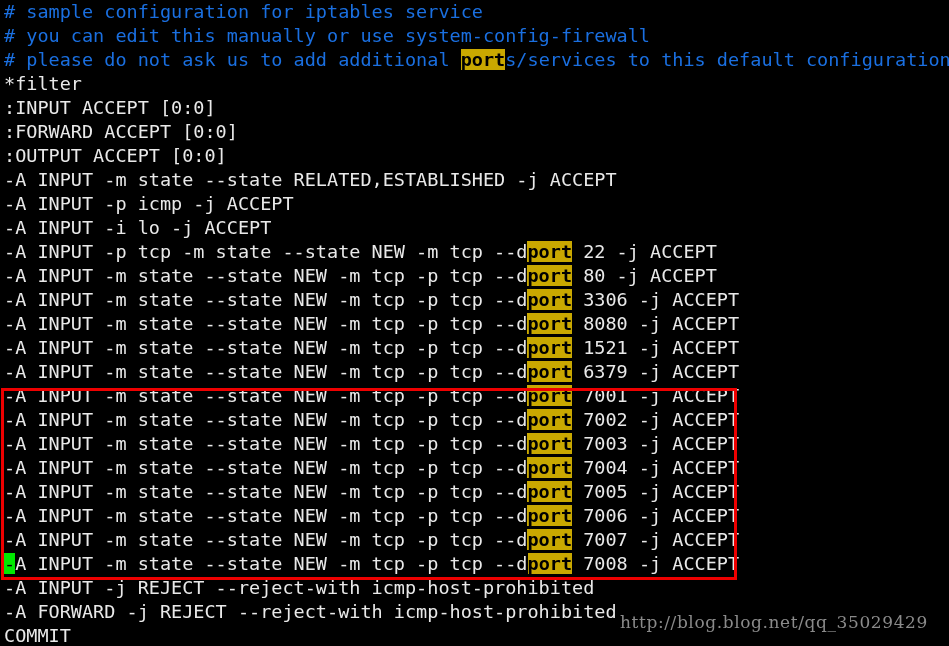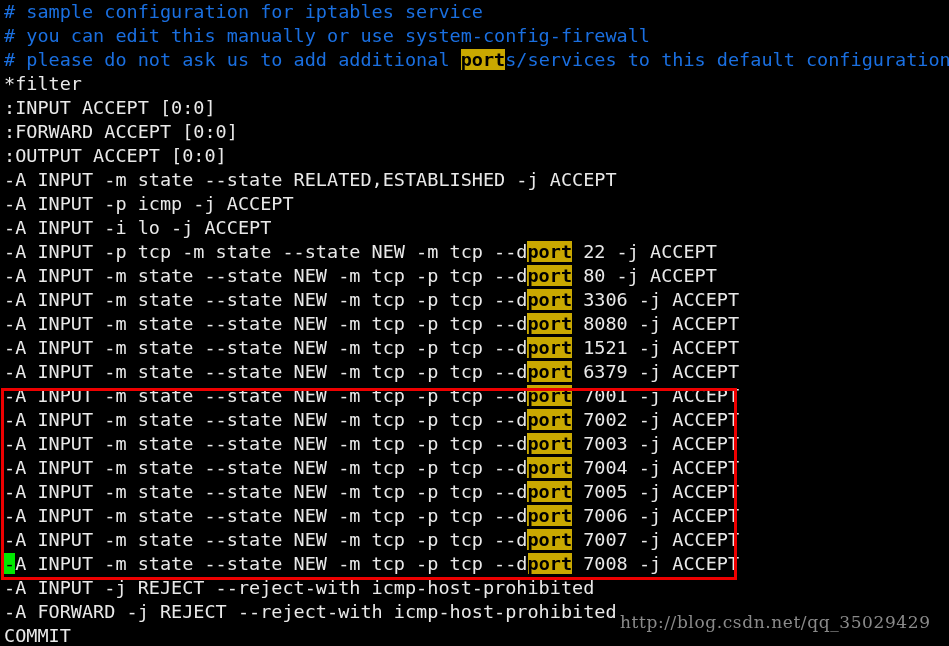--- a/index.html
+++ b/index.html
@@ -81,15 +81,15 @@
 </style>
 </head>
 <body>
 
 <div id="terminal">
 
   <div id="code-area"><div class="line comment"><span># sample configuration for iptables service</span></div><div class="line comment"><span># you can edit this manually or use system-config-firewall</span></div><div class="line comment"><span># please do not ask us to add additional </span><span class="hl">port</span><span>s/services to this default configuration</span></div><div class="line plain"><span>*filter</span></div><div class="line plain"><span>:INPUT ACCEPT [0:0]</span></div><div class="line plain"><span>:FORWARD ACCEPT [0:0]</span></div><div class="line plain"><span>:OUTPUT ACCEPT [0:0]</span></div><div class="line plain"><span>-A INPUT -m state --state RELATED,ESTABLISHED -j ACCEPT</span></div><div class="line plain"><span>-A INPUT -p icmp -j ACCEPT</span></div><div class="line plain"><span>-A INPUT -i lo -j ACCEPT</span></div><div class="line plain"><span>-A INPUT -p tcp -m state --state NEW -m tcp --d</span><span class="hl">port</span><span> 22 -j ACCEPT</span></div><div class="line plain"><span>-A INPUT -m state --state NEW -m tcp -p tcp --d</span><span class="hl">port</span><span> 80 -j ACCEPT</span></div><div class="line plain"><span>-A INPUT -m state --state NEW -m tcp -p tcp --d</span><span class="hl">port</span><span> 3306 -j ACCEPT</span></div><div class="line plain"><span>-A INPUT -m state --state NEW -m tcp -p tcp --d</span><span class="hl">port</span><span> 8080 -j ACCEPT</span></div><div class="line plain"><span>-A INPUT -m state --state NEW -m tcp -p tcp --d</span><span class="hl">port</span><span> 1521 -j ACCEPT</span></div><div class="line plain"><span>-A INPUT -m state --state NEW -m tcp -p tcp --d</span><span class="hl">port</span><span> 6379 -j ACCEPT</span></div><div class="line plain"><span>-A INPUT -m state --state NEW -m tcp -p tcp --d</span><span class="hl">port</span><span> 7001 -j ACCEPT</span></div><div class="line plain"><span>-A INPUT -m state --state NEW -m tcp -p tcp --d</span><span class="hl">port</span><span> 7002 -j ACCEPT</span></div><div class="line plain"><span>-A INPUT -m state --state NEW -m tcp -p tcp --d</span><span class="hl">port</span><span> 7003 -j ACCEPT</span></div><div class="line plain"><span>-A INPUT -m state --state NEW -m tcp -p tcp --d</span><span class="hl">port</span><span> 7004 -j ACCEPT</span></div><div class="line plain"><span>-A INPUT -m state --state NEW -m tcp -p tcp --d</span><span class="hl">port</span><span> 7005 -j ACCEPT</span></div><div class="line plain"><span>-A INPUT -m state --state NEW -m tcp -p tcp --d</span><span class="hl">port</span><span> 7006 -j ACCEPT</span></div><div class="line plain"><span>-A INPUT -m state --state NEW -m tcp -p tcp --d</span><span class="hl">port</span><span> 7007 -j ACCEPT</span></div><div class="line plain"><span class="cursor">-</span><span>A INPUT -m state --state NEW -m tcp -p tcp --d</span><span class="hl">port</span><span> 7008 -j ACCEPT</span></div><div class="line plain"><span>-A INPUT -j REJECT --reject-with icmp-host-prohibited</span></div><div class="line plain"><span>-A FORWARD -j REJECT --reject-with icmp-host-prohibited</span></div><div class="line plain"><span>COMMIT</span></div></div>
 
   <div id="annotation-box"></div>
 
-  <div id="watermark">http://blog.csdn.net/qq_35029429</div>
+  <div id="watermark">http://blog.blog.net/qq_35029429</div>
 
 </div>
 
 </body></html>

